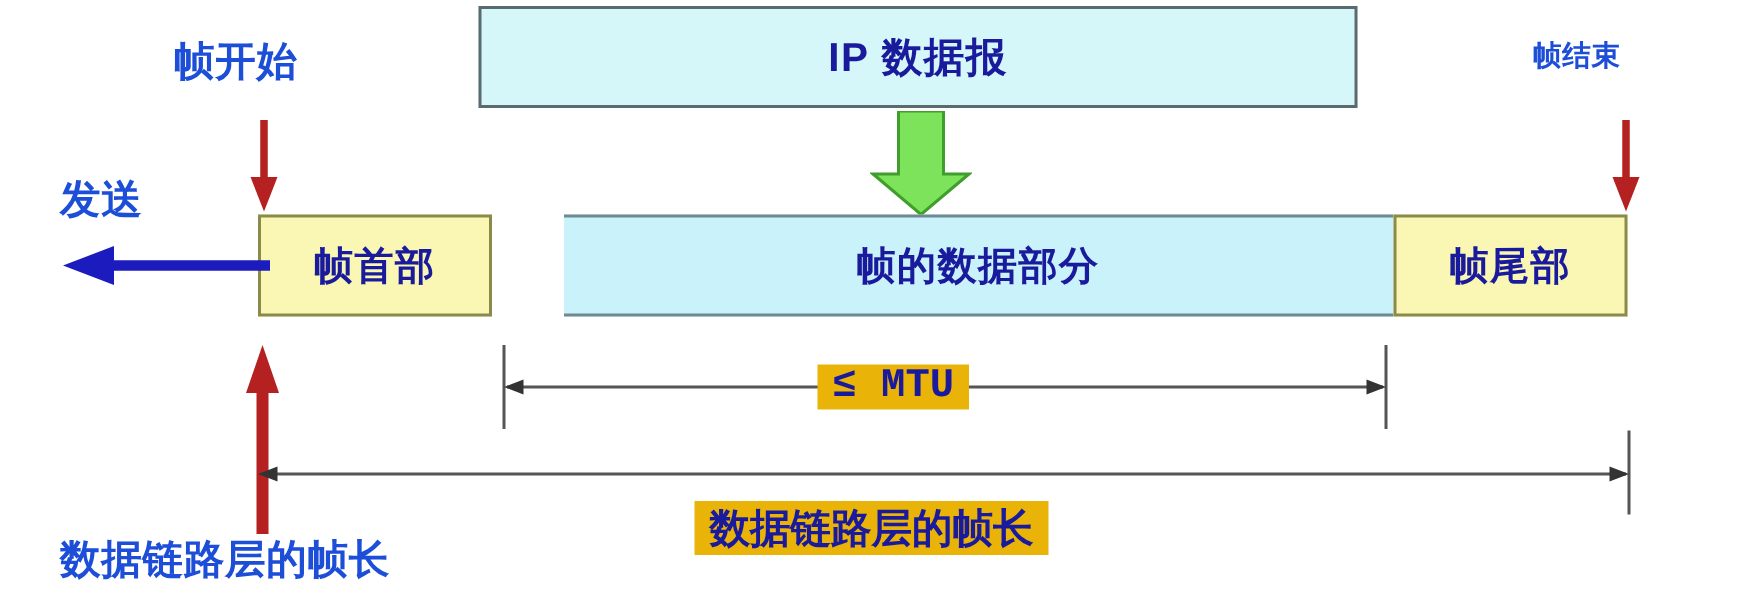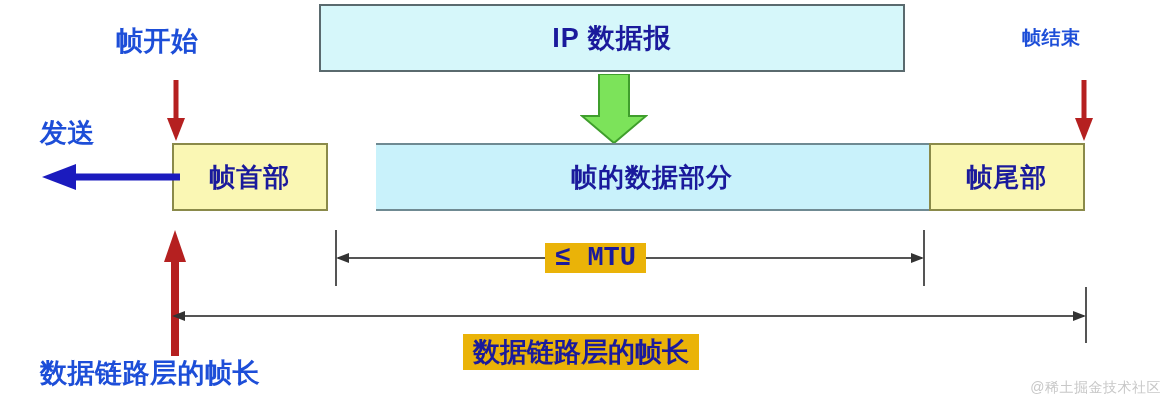--- a/index.html
+++ b/index.html
@@ -177,15 +177,14 @@
   <div class="dim-label" style="left:545px; top:243px; font-size:27px;">≤ MTU</div>
 
   <svg class="dim" style="left:166px; top:285px;" width="926" height="60" viewBox="0 0 926 60">
     <line x1="920" y1="2" x2="920" y2="58" stroke="#555555" stroke-width="2"></line>
     <line x1="8" y1="31" x2="918" y2="31" stroke="#555555" stroke-width="2"></line>
     <polygon points="6,31 19,26 19,36" fill="#333333"></polygon>
     <polygon points="920,31 907,26 907,36" fill="#333333"></polygon>
   </svg>
   <div class="dim-label" style="left:463px; top:298px; font-size:27px;margin-top:36px;">数据链路层的帧长</div>
 
-  <div id="watermark">@稀土掘金技术社区</div>
 
 </div>
 
 </body></html>

